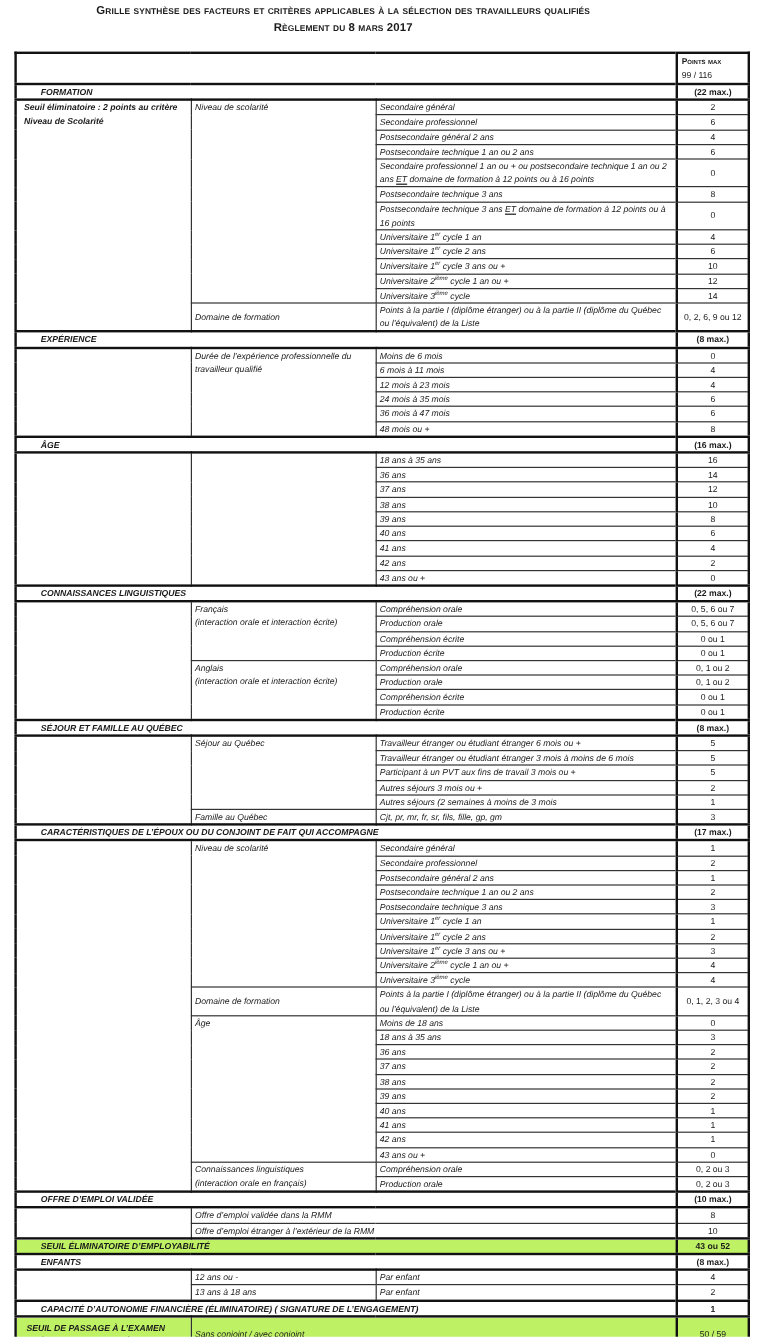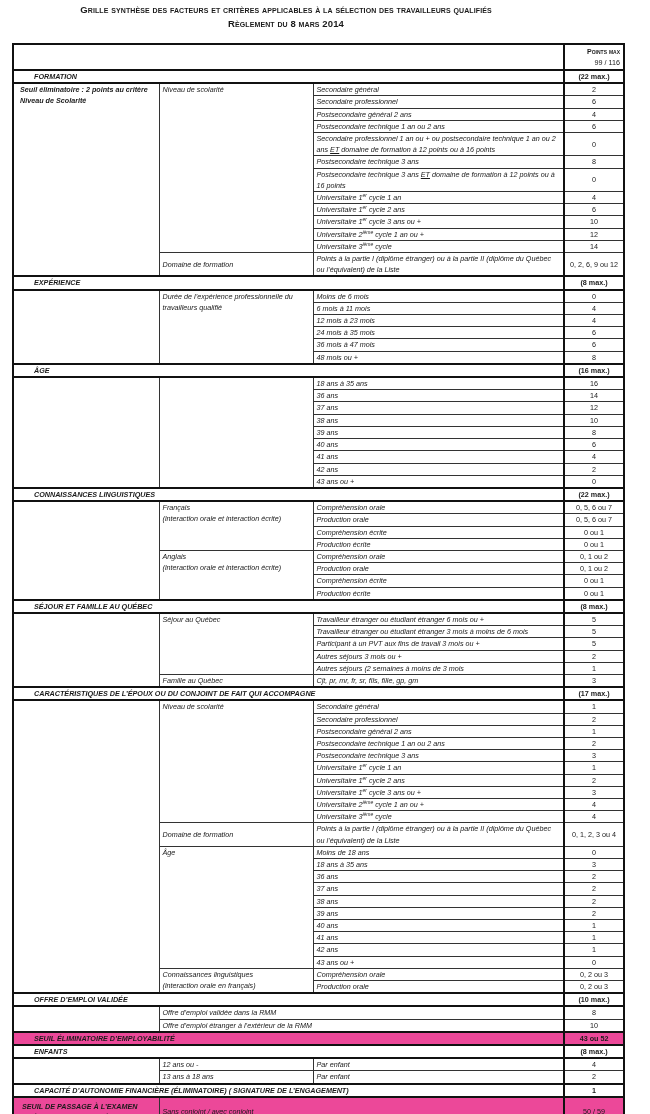--- a/index.html
+++ b/index.html
@@ -7,34 +7,34 @@
   .title { position: absolute; left: 0; width: 572px; text-align: center; font-weight: bold; font-size: 9.5px; letter-spacing: 0.1px; }
   .title.t1 { top: 4px; }
   .title.t2 { top: 18px; }
   .sc { font-variant: small-caps; }
   table.grid { position: absolute; left: 12px; top: 43px; width: 611px; border-collapse: collapse; table-layout: fixed; border: 2px solid #111; }
   table.grid td { border: 1px solid #333; font-size: 7.2px; padding: 0 3px; line-height: 11.2px; height: 11.2px; vertical-align: top; font-style: italic; white-space: nowrap; overflow: hidden; }
   table.grid td.wrap { white-space: normal; }
   table.grid td.pts { text-align: center; font-style: normal; vertical-align: middle; border-left: 2px solid #111; }
   table.grid tr.section td { font-weight: bold; border-top: 2px solid #111; border-bottom: 2px solid #111; }
   table.grid tr.section td.label { padding-left: 20px; }
-  table.grid tr.hl td { background: #ec4899; }
+  table.grid tr.hl td { background: #bef264; }
   table.grid tr.header td { height: 24px; }
-  table.grid td.hdr { font-style: normal; text-align: right; line-height: 11px; vertical-align: middle; }
+  table.grid td.hdr { font-style: normal; text-align: left; line-height: 11px; vertical-align: middle; }
   table.grid td.hdr .small { font-variant: small-caps; font-weight: bold; font-size: 7px; }
   table.grid td.note { font-weight: bold; padding-left: 6px; }
   sup { font-size: 5px; line-height: 0; }
   .u { text-decoration: underline; }
   tr.final td { height: 28px; vertical-align: middle; }
 </style>
 </head>
 <body>
 
 <div class="title t1 sc">Grille synthèse des facteurs et critères applicables à la sélection des travailleurs qualifiés</div>
-<div class="title t2 sc">Règlement du 8 mars 2014</div>
+<div class="title t2 sc">Règlement du 8 mars 2017</div>
 
 <table class="grid">
   <colgroup>
     <col style="width:146px">
       <col style="width:154px">
       <col style="width:251px">
       <col style="width:60px">
   </colgroup>
   <tbody id="grid-body">
     <tr class="header">
@@ -102,21 +102,21 @@
         <td style="vertical-align: middle;">Domaine de formation</td>
         <td class="wrap">Points à la partie I (diplôme étranger) ou à la partie II (diplôme du Québec ou l’équivalent) de la Liste</td>
         <td class="pts">0, 2, 6, 9 ou 12</td>
       </tr>
       <tr class="section">
         <td colspan="3" class="label">EXPÉRIENCE</td>
         <td class="pts">(8 max.)</td>
       </tr>
       <tr>
         <td rowspan="6"></td>
-        <td rowspan="6" class="wrap">Durée de l’expérience professionnelle du travailleurs qualifié</td>
+        <td rowspan="6" class="wrap">Durée de l’expérience professionnelle du travailleur qualifié</td>
         <td>Moins de 6 mois</td>
         <td class="pts">0</td>
       </tr>
       <tr>
         <td>6 mois à 11 mois</td>
         <td class="pts">4</td>
       </tr>
       <tr>
         <td>12 mois à 23 mois</td>
         <td class="pts">4</td>

